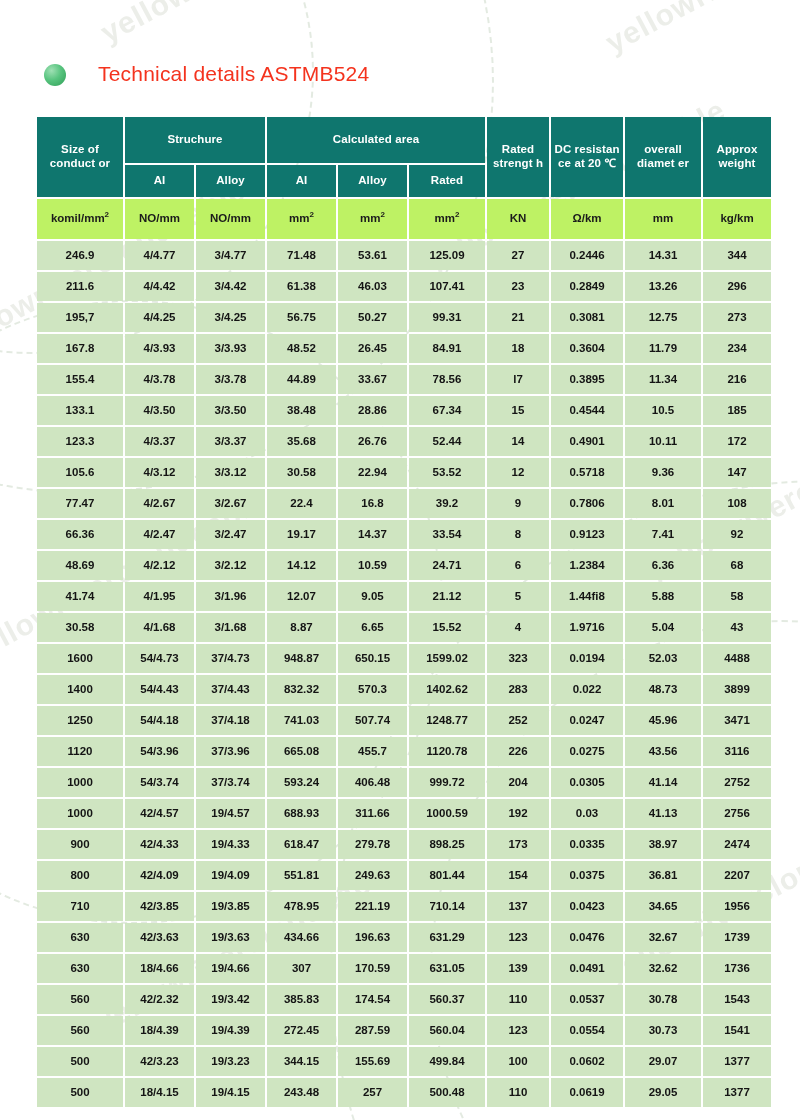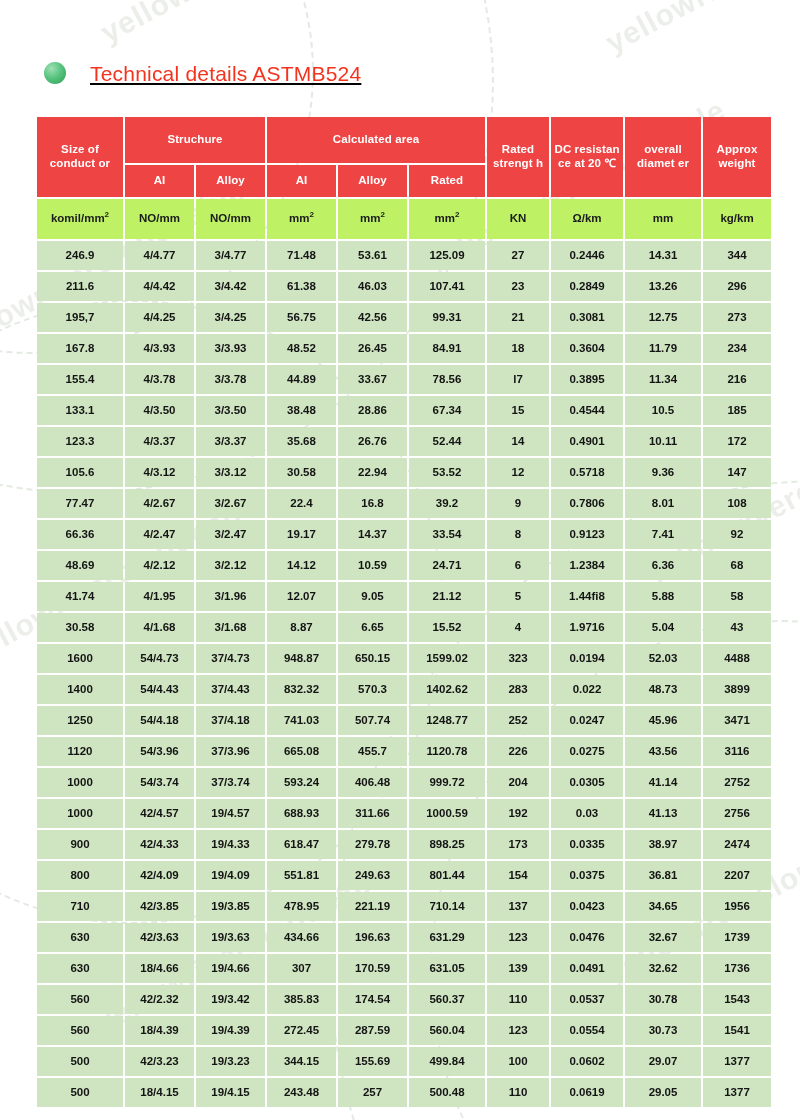--- a/index.html
+++ b/index.html
@@ -43,24 +43,23 @@
     white-space: nowrap;
     transform-origin: left top;
   }
 
   
   .title-row {
     position: absolute;
     left: 44px;
     top: 62px;
     display: flex;
-    align-items: flex-start;
-    gap: 24px;
+    align-items: flex-end;
+    gap: 32px;
     z-index: 3;
-    text-decoration: underline;
   }
   .title-dot {
     width: 22px;
     height: 22px;
     border-radius: 50%;
     background: radial-gradient(circle at 34% 30%, #9fe0b4 0%, #58c47f 45%, #2f9d55 100%);
     flex: none;
   }
   .title-text {
     color: #f4331e;
@@ -85,21 +84,21 @@
   }
   table.tech th, table.tech td {
     padding: 0;
     text-align: center;
     vertical-align: middle;
     font-size: 11.5px;
     font-weight: bold;
     line-height: 1.18;
   }
   th.hd {
-    background: #ef4444;
+    background: #0f766e;
     color: #ffffff;
     font-size: 11.5px;
     letter-spacing: .1px;
   }
   tr.hdrow1 th { height: 46px; }
   tr.hdrow2 th { height: 32px; }
   td.unit {
     background: #bef264;
     color: #1b1b1b;
     height: 40px;
@@ -218,21 +217,21 @@
           <td class="cell">23</td>
           <td class="cell">0.2849</td>
           <td class="cell">13.26</td>
           <td class="cell">296</td>
         </tr>
         <tr>
           <td class="cell">195,7</td>
           <td class="cell">4/4.25</td>
           <td class="cell">3/4.25</td>
           <td class="cell">56.75</td>
-          <td class="cell">42.56</td>
+          <td class="cell">50.27</td>
           <td class="cell">99.31</td>
           <td class="cell">21</td>
           <td class="cell">0.3081</td>
           <td class="cell">12.75</td>
           <td class="cell">273</td>
         </tr>
         <tr>
           <td class="cell">167.8</td>
           <td class="cell">4/3.93</td>
           <td class="cell">3/3.93</td>

